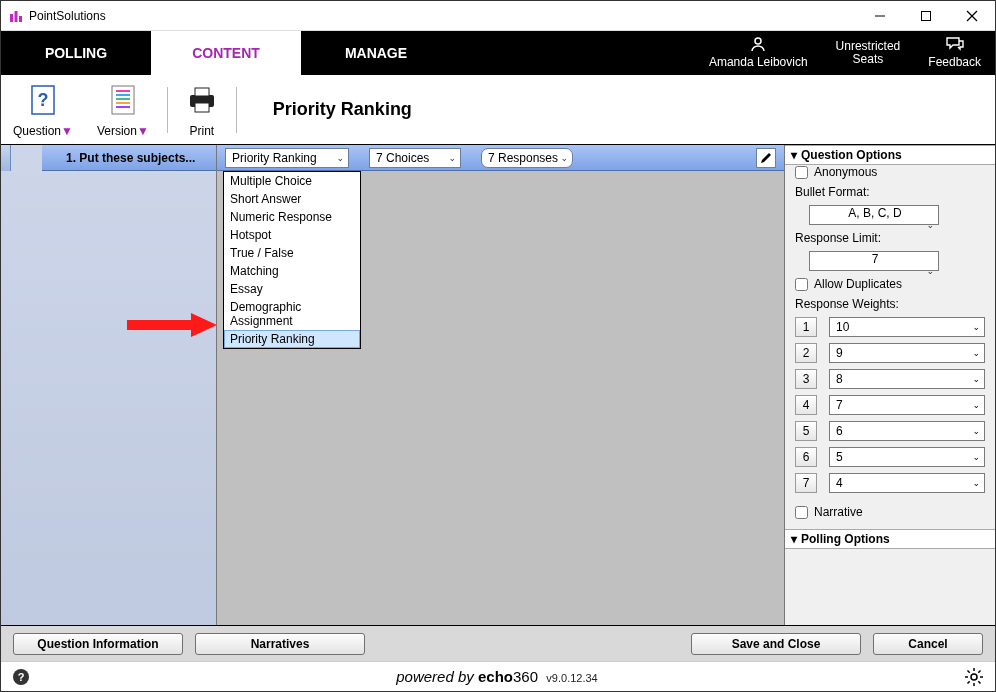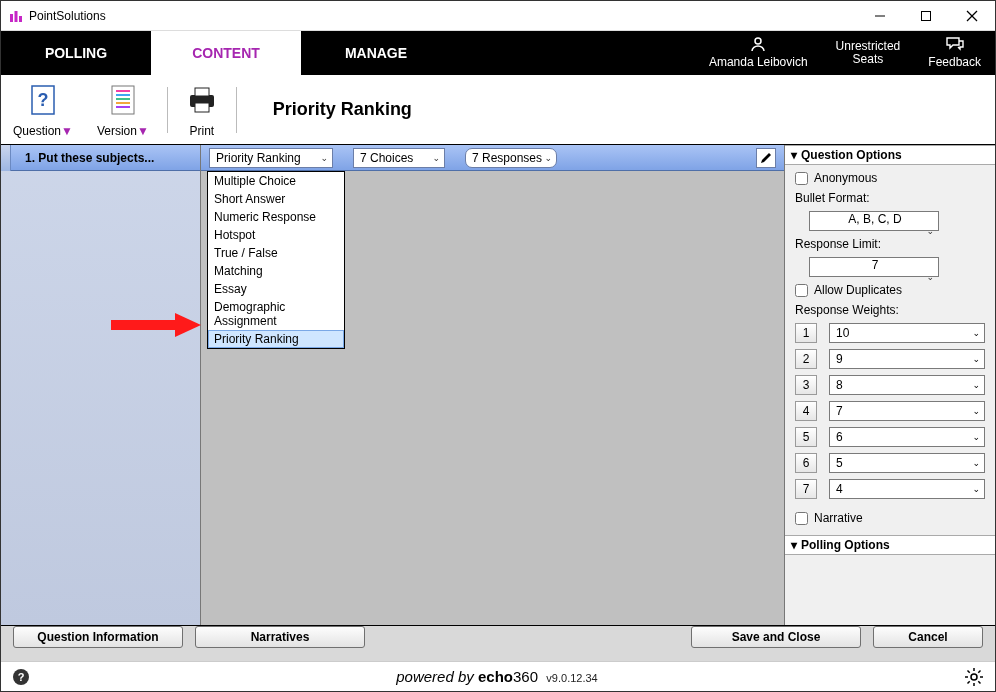--- a/index.html
+++ b/index.html
@@ -77,24 +77,25 @@
     flex:1; text-align:left; font-size:18px; font-weight:700; padding-left:30px;
   }
 
   
   .workarea {
     flex:1;
     display:flex;
     min-height:0;
   }
   .leftpane {
-    width: 200px;
+    width: 216px;
     background: linear-gradient(#cdd6e9,#bfc9df);
     border-right:1px solid #777;
     position:relative;
+    padding-left:41px;
   }
   .question-row-header {
     height:26px;
     display:flex; align-items:center;
     background: linear-gradient(#aac4f5,#7fa3e6);
     border-bottom:1px solid #4f6fa8;
     padding-left:8px;
     font-size:12px; font-weight:600; color:#000;
   }
   .gutter {
@@ -173,21 +174,21 @@
     font-size:12px;
   }
   .section-header {
     background:#fff;
     border-top:1px solid #aaa;
     border-bottom:1px solid #aaa;
     padding:2px 6px;
     font-weight:700;
     display:flex; align-items:center; gap:4px;
   }
-  .section-body { padding:6px 10px 10px 10px; display:flex; flex-direction:column; gap:6px; }
+  .section-body { padding:0 10px 10px 10px; display:flex; flex-direction:column; gap:6px; }
   .chk { display:flex; align-items:center; gap:6px; }
   .chk input { width:13px; height:13px; }
   .fld-label { font-size:12px; }
   .select-like {
     height:20px; background:#fff; border:1px solid #7a7a7a;
     display:flex; align-items:center; padding:0 4px 0 6px;
     font-size:12px;
     flex-direction:column;
   }
   .select-like.indent { margin-left:14px; width:130px; }
@@ -205,21 +206,21 @@
   }
   .weight-sel .caret { margin-left:auto; font-size:9px; }
   .rightpane .scroll { flex:1; overflow:hidden; }
 
   
   .buttonbar {
     height:36px;
     background:#d9d9d9;
     border-top:1px solid #000;
     display:flex;
-    align-items:flex-start;
+    align-items:center;
     padding:0 12px;
     gap:12px;
   }
   .btn {
     height:22px; padding:0 18px;
     background:linear-gradient(#fdfdfd,#e3e3e3);
     border:1px solid #707070;
     border-radius:3px;
     font-size:12px; font-weight:600;
     display:flex; align-items:center; justify-content:center;

